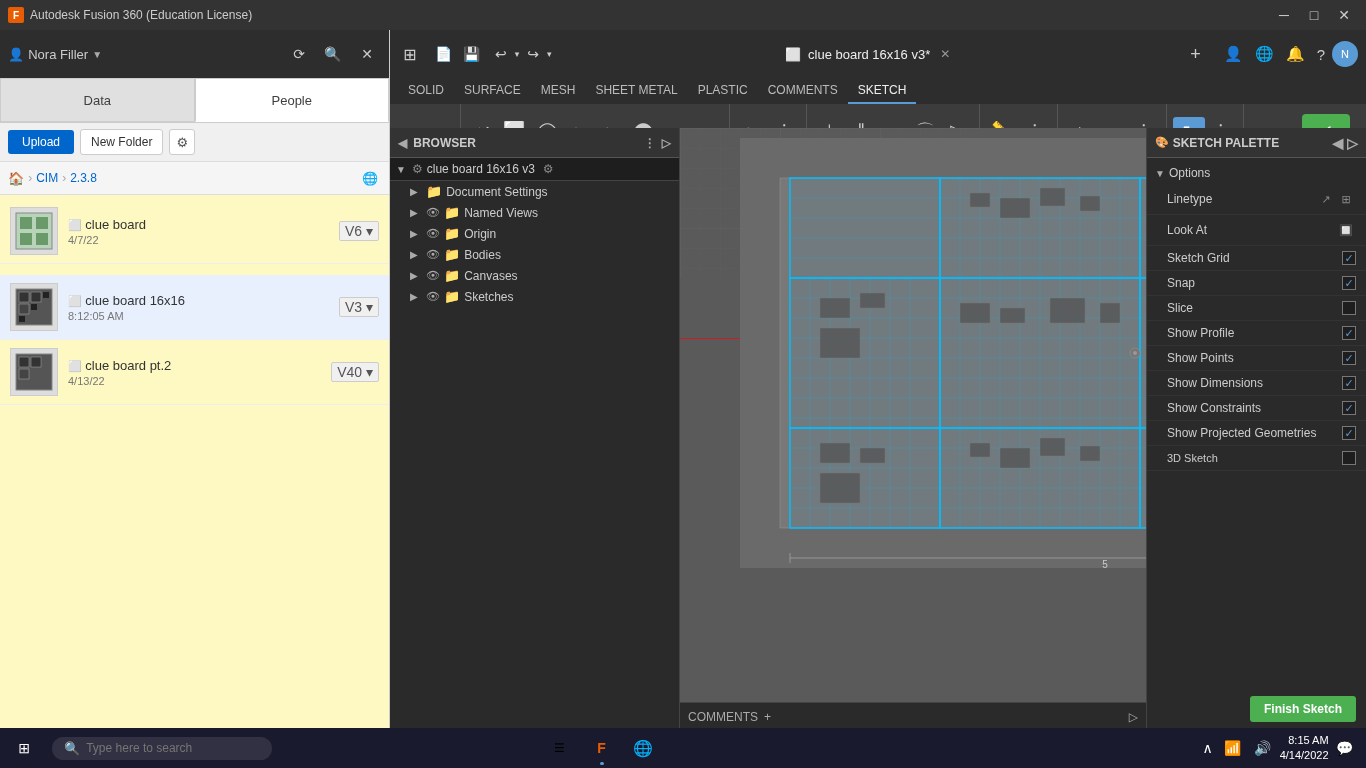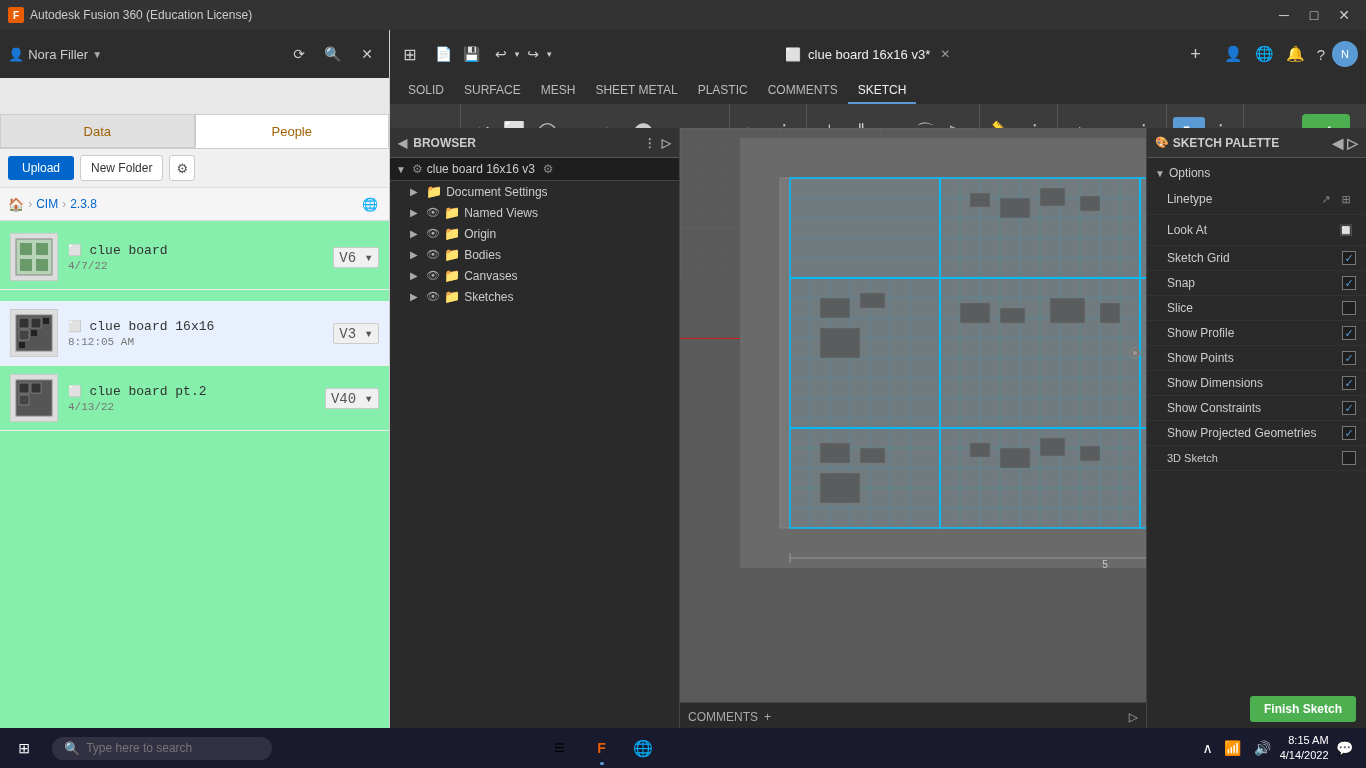--- a/index.html
+++ b/index.html
@@ -49,30 +49,29 @@
     #left-top .icon-btn { width: 28px; height: 28px; display: flex; align-items: center; justify-content: center; cursor: pointer; color: #ccc; font-size: 14px; border-radius: 3px; }
 
     
     #data-tabs {
       display: flex;
       background: #e8e8e8;
       border-bottom: 1px solid #ccc;
     }
     .data-tab {
       flex: 1;
-      height: 34px;
+      height: 44px;
       display: flex;
       align-items: center;
       justify-content: center;
       cursor: pointer;
       font-size: 13px;
-      color: #a16207;
+      color: #404040;
       border: 1px solid #ccc;
       background: #e0e0e0;
-      margin-top: 36px;
     }
     .data-tab.active { background: white; border-bottom-color: white; }
 
     
     #left-toolbar {
       display: flex;
       align-items: center;
       padding: 6px 8px;
       gap: 6px;
       background: #f0f0f0;
@@ -108,21 +107,21 @@
       font-size: 12px;
       color: #555;
       gap: 4px;
     }
     #breadcrumb .icon-home { font-size: 13px; color: #666; cursor: pointer; }
     #breadcrumb .sep { color: #aaa; }
     #breadcrumb .crumb { color: #0066cc; cursor: pointer; }
     #breadcrumb .world-icon { margin-left: auto; width: 22px; height: 22px; display: flex; align-items: center; justify-content: center; font-size: 13px; color: #555; cursor: pointer; }
 
     
-    #file-list { flex: 1; overflow-y: auto; background: #86efac; padding: 4px 0; font-family: Liberation Mono, monospace; }
+    #file-list { flex: 1; overflow-y: auto; background: #fef9c3; padding: 4px 0; }
     .file-item {
       display: flex;
       align-items: center;
       padding: 8px 10px;
       border-bottom: 1px solid #eee;
       cursor: pointer;
       gap: 10px;
     }
     .file-item.selected { background: #e8f0fe; margin-top: 11px; }
     .file-thumb { width: 48px; height: 48px; background: #ddd; border: 1px solid #ccc; flex-shrink: 0; display: flex; align-items: center; justify-content: center; overflow: hidden; }

